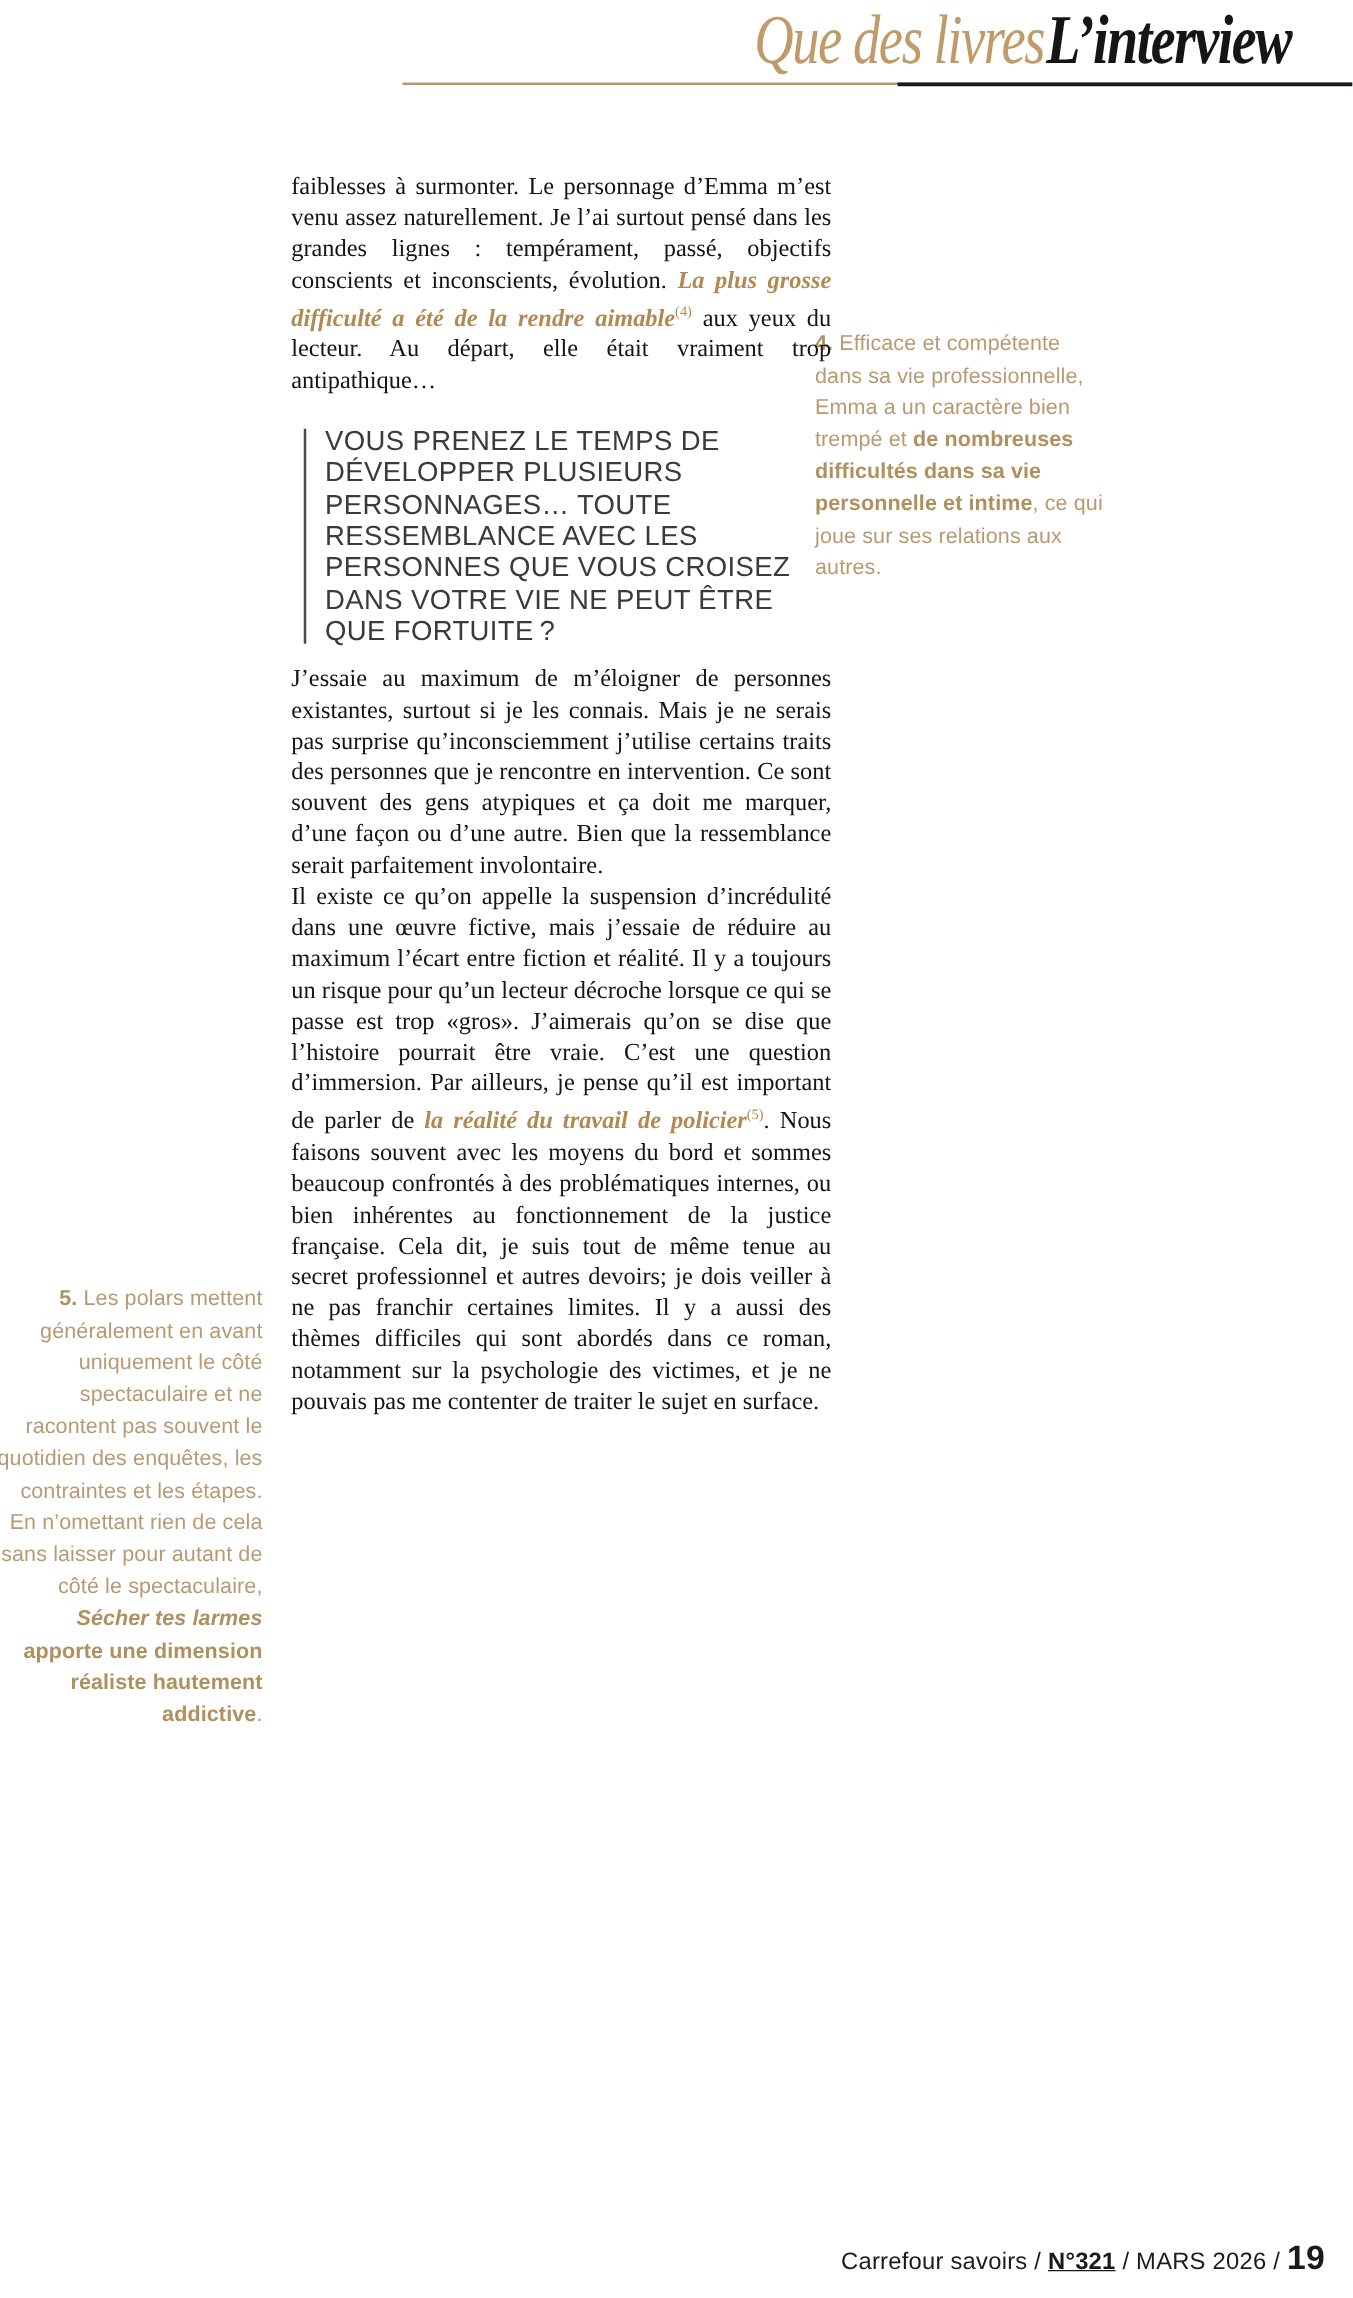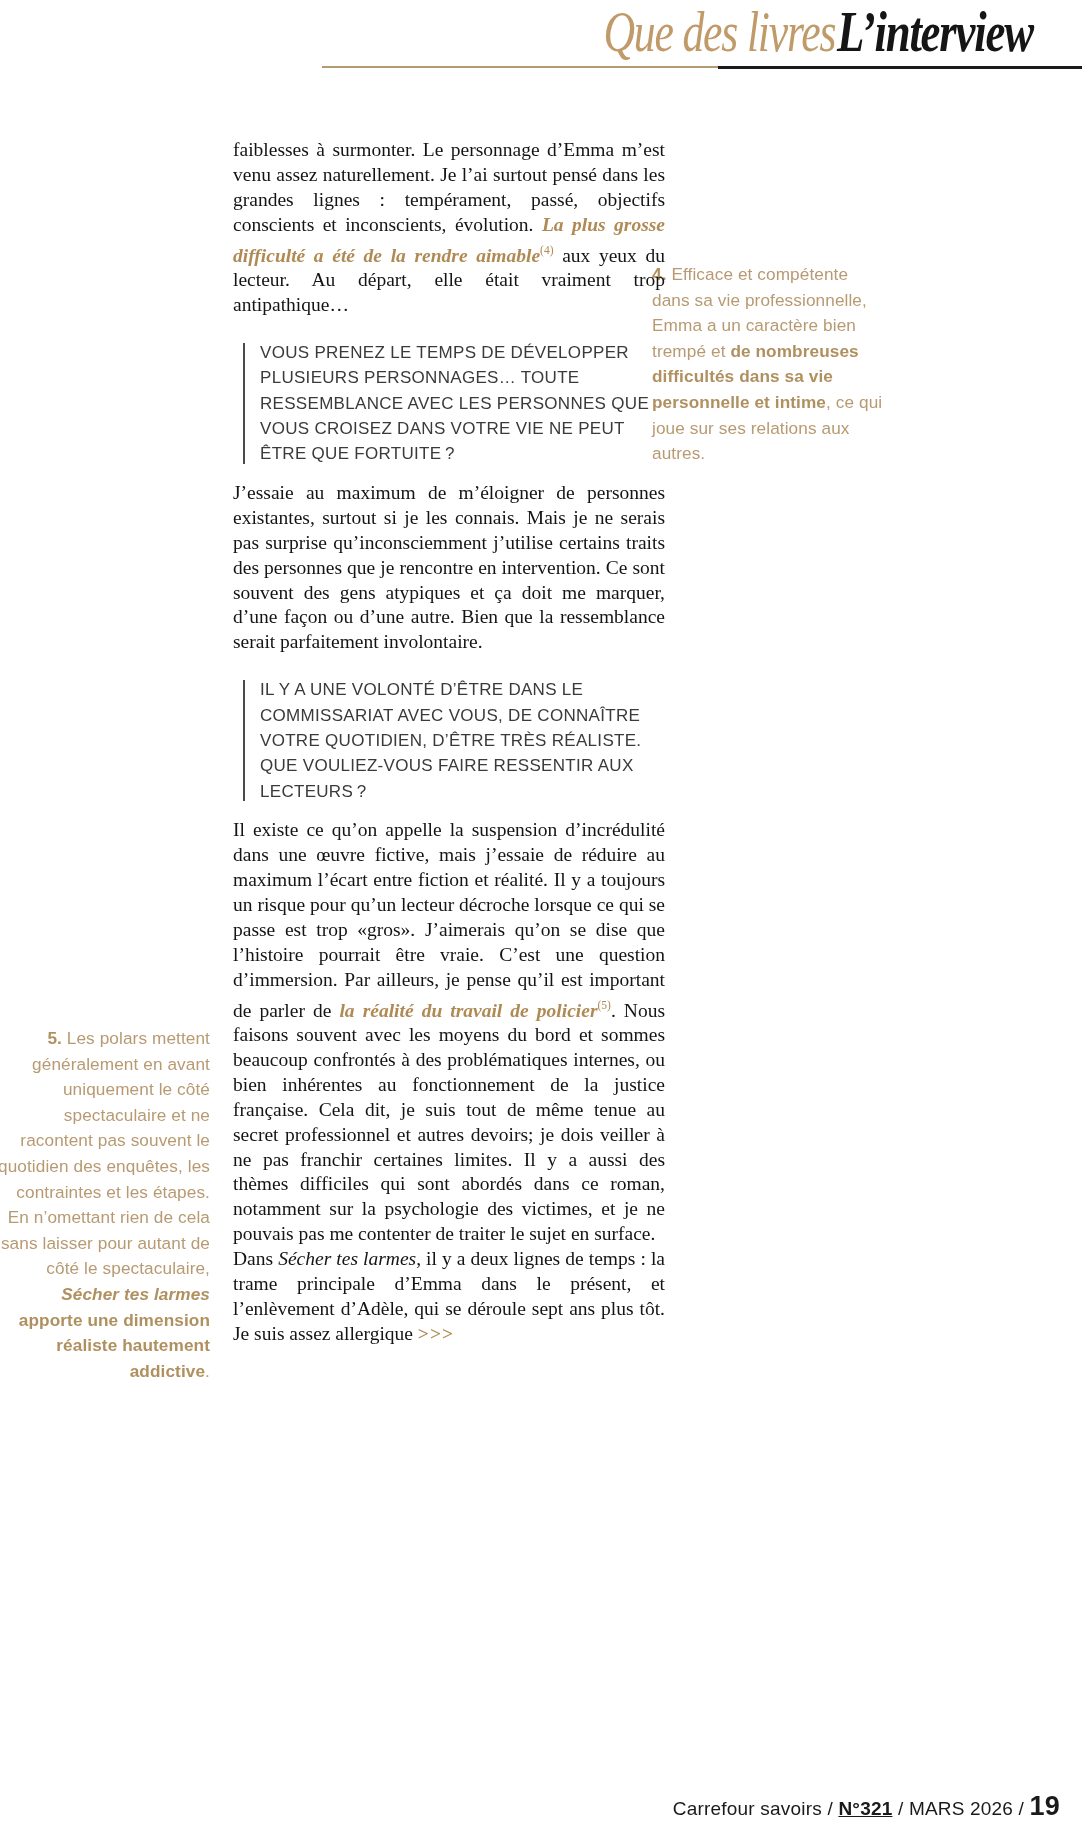--- a/index.html
+++ b/index.html
@@ -106,21 +106,21 @@
     letter-spacing: 1px;
   }
 
   
   .question {
     position: relative;
     padding-left: 17px;
     margin: 22px 0 14px 10px;
     font-family: "Liberation Sans", sans-serif;
     font-weight: 300;
-    font-size: 17px;
+    font-size: 22px;
     line-height: 25.4px;
     letter-spacing: 0.3px;
     color: #3a3a3a;
     text-transform: uppercase;
   }
   .question::before {
     content: "";
     position: absolute;
     left: 0;
     top: 3px;
@@ -199,24 +199,22 @@
 </div>
 
 <div class="main-col">
 
   <p class="para"><span>faiblesses à surmonter. Le personnage d’Emma m’est venu assez naturellement. Je l’ai surtout pensé dans les grandes lignes : tempérament, passé, objectifs conscients et inconscients, évolution. </span><span class="hl">La plus grosse difficulté a été de la rendre aimable</span><span class="fn-gold">(4)</span><span> aux yeux du lecteur. Au départ, elle était vraiment trop antipathique…</span></p>
 
   <div class="question">VOUS PRENEZ LE TEMPS DE DÉVELOPPER PLUSIEURS PERSONNAGES… TOUTE RESSEMBLANCE AVEC LES PERSONNES QUE VOUS CROISEZ DANS VOTRE VIE NE PEUT ÊTRE QUE FORTUITE ?</div>
 
   <p class="para">J’essaie au maximum de m’éloigner de personnes existantes, surtout si je les connais. Mais je ne serais pas surprise qu’inconsciemment j’utilise certains traits des personnes que je rencontre en intervention. Ce sont souvent des gens atypiques et ça doit me marquer, d’une façon ou d’une autre. Bien que la ressemblance serait parfaitement involontaire.</p>
 
-  <div class="question">IL Y A UNE VOLONTÉ D’ÊTRE DANS LE COMMISSARIAT AVEC VOUS, DE CONNAÎTRE VOTRE QUOTIDIEN, D’ÊTRE TRÈS RÉALISTE. QUE VOULIEZ-VOUS FAIRE RESSENTIR AUX LECTEURS ?</div>
 
   <p class="para"><span>Il existe ce qu’on appelle la suspension d’incrédulité dans une œuvre fictive, mais j’essaie de réduire au maximum l’écart entre fiction et réalité. Il y a toujours un risque pour qu’un lecteur décroche lorsque ce qui se passe est trop «gros». J’aimerais qu’on se dise que l’histoire pourrait être vraie. C’est une question d’immersion. Par ailleurs, je pense qu’il est important de parler de </span><span class="hl">la réalité du travail de policier</span><span class="fn-gold">(5)</span><span>. Nous faisons souvent avec les moyens du bord et sommes beaucoup confrontés à des problématiques internes, ou bien inhérentes au fonctionnement de la justice française. Cela dit, je suis tout de même tenue au secret professionnel et autres devoirs; je dois veiller à ne pas franchir certaines limites. Il y a aussi des thèmes difficiles qui sont abordés dans ce roman, notamment sur la psychologie des victimes, et je ne pouvais pas me contenter de traiter le sujet en surface.</span></p>
 
 
-  <p class="para"><span>Dans </span><em>Sécher tes larmes</em><span>, il y a deux lignes de temps : la trame principale d’Emma dans le présent, et l’enlèvement d’Adèle, qui se déroule sept ans plus tôt. Je suis assez allergique </span><span class="cont">&gt;&gt;&gt;</span></p>
 
 </div>
 
 <div class="footer">
   <span>Carrefour savoirs</span><span> / </span><b>N°321</b><span> / </span><span>MARS 2026</span><span> / </span><span class="pg">19</span>
 </div>
 
 </body></html>

